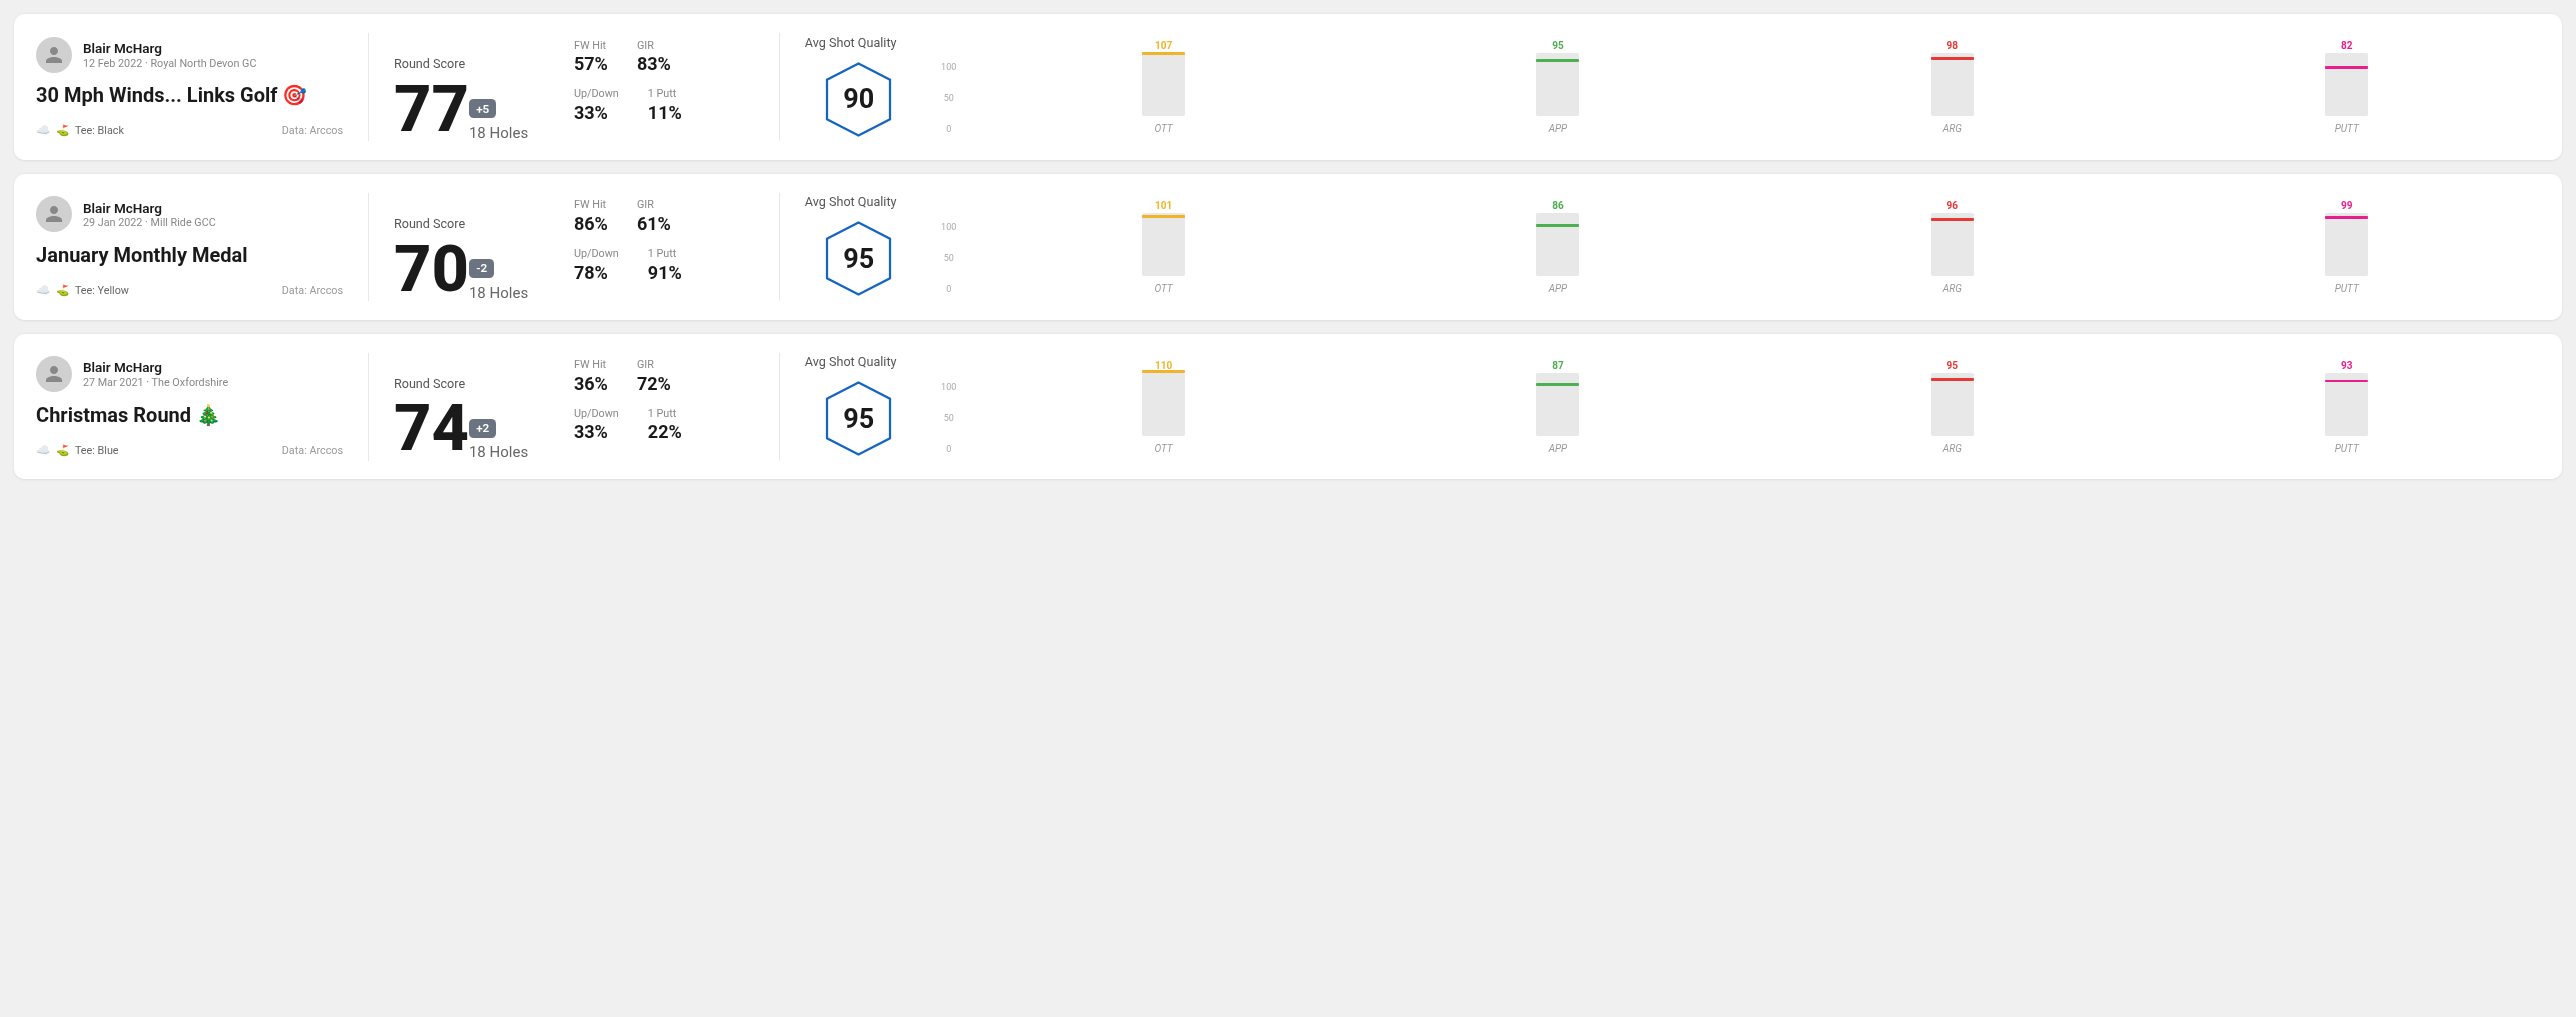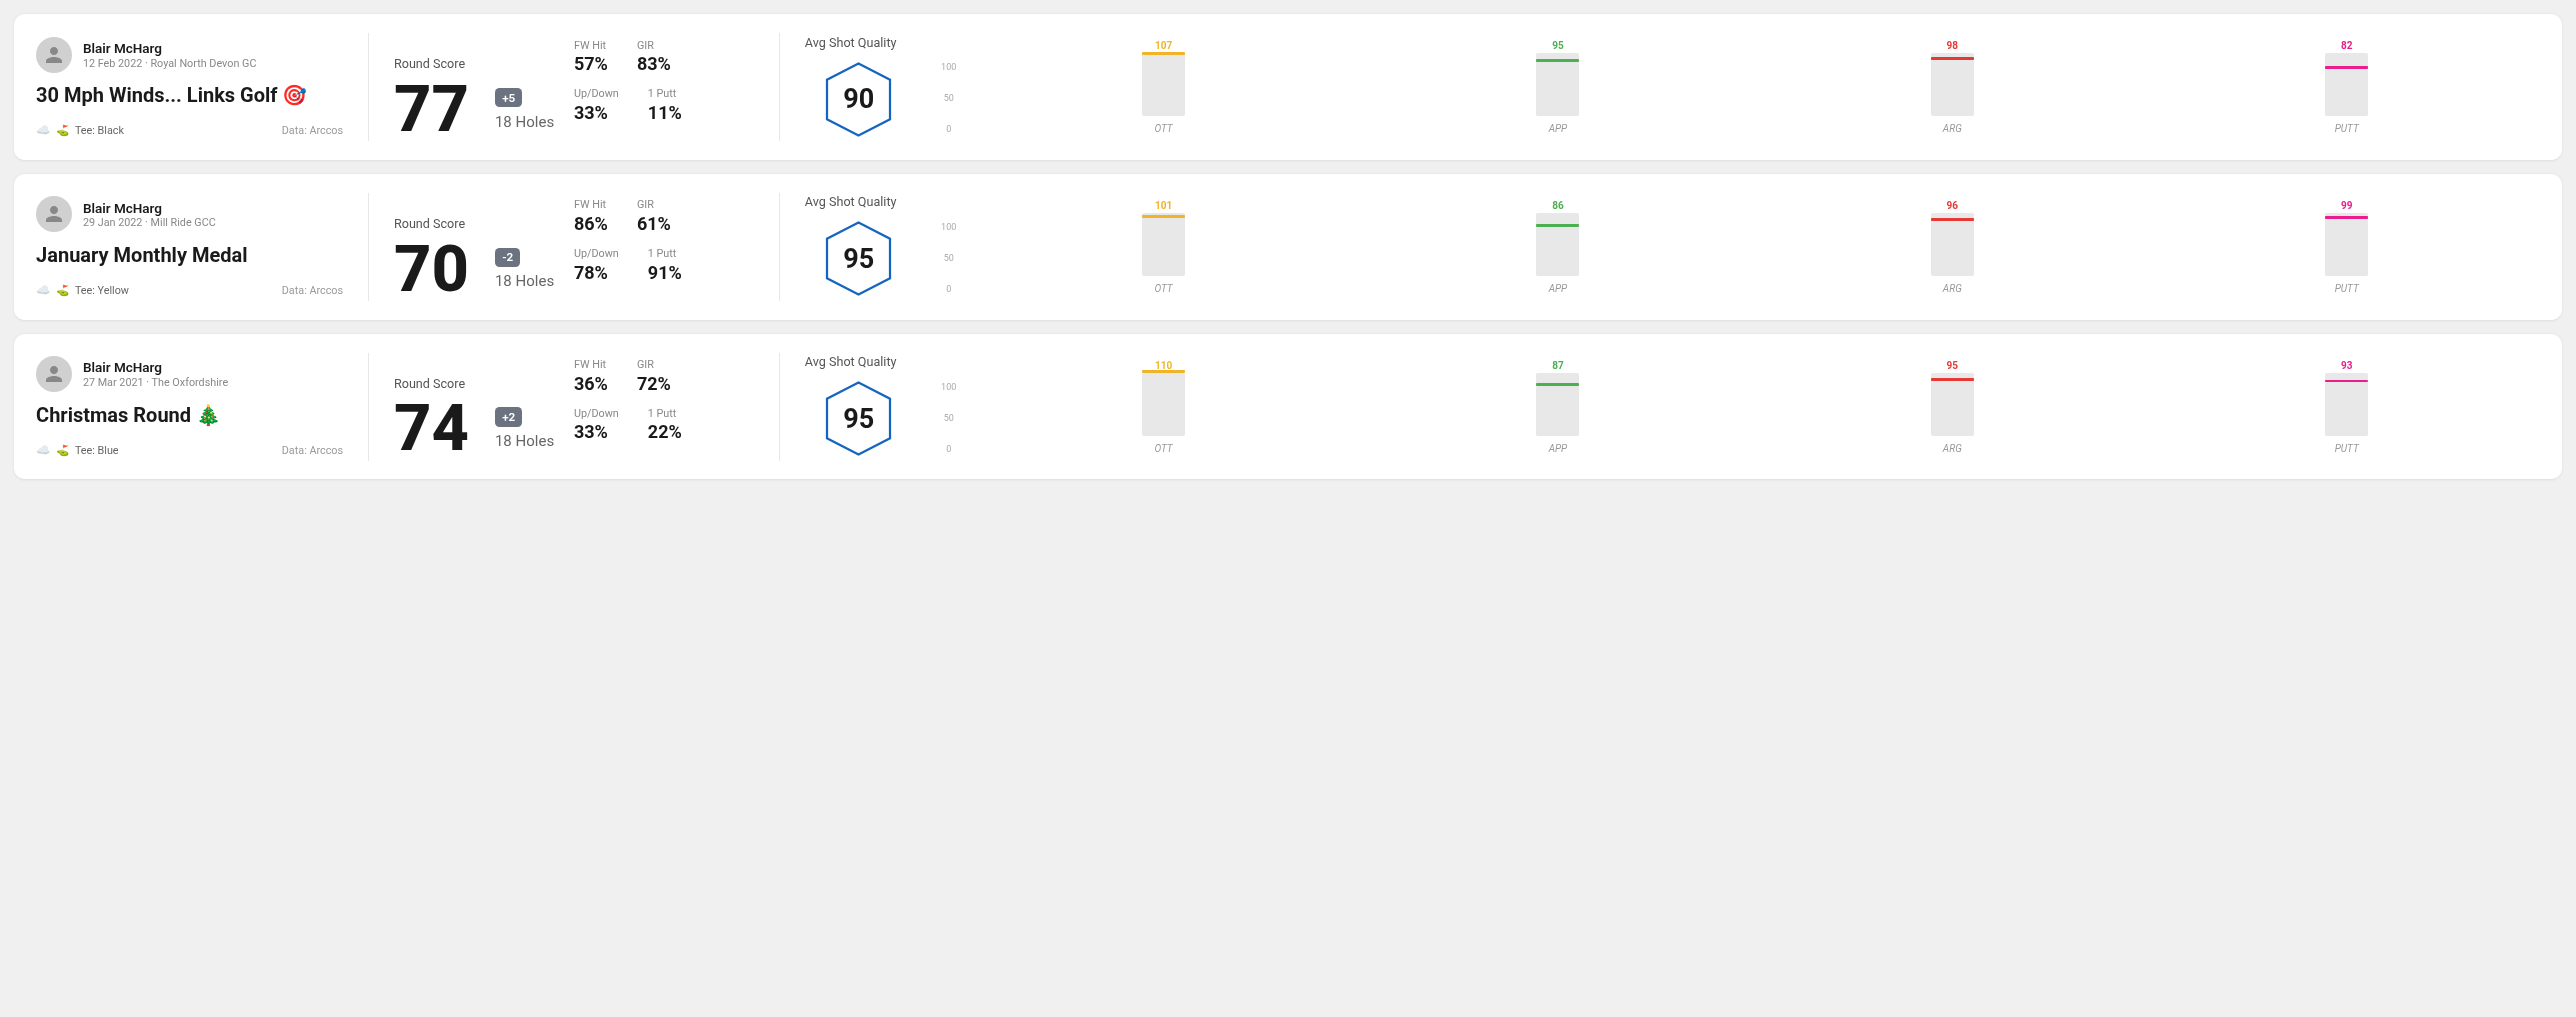--- a/index.html
+++ b/index.html
@@ -90,22 +90,22 @@
       flex-shrink: 0;
     }
     .score-label {
       font-size: 12.6px;
       color: #555;
       margin-bottom: 5.4px;
       margin-top: 24px;
     }
     .score-row {
       display: flex;
-      align-items: center;
-      gap: 26px;
+      align-items: flex-end;
+      gap: 0;
     }
     .score-number {
       font-size: 65px;
       font-weight: 800;
       color: #1a1a1a;
       line-height: 1;
     }
     .score-badge {
       display: inline-block;
       padding: 2.7px 7.2px;

